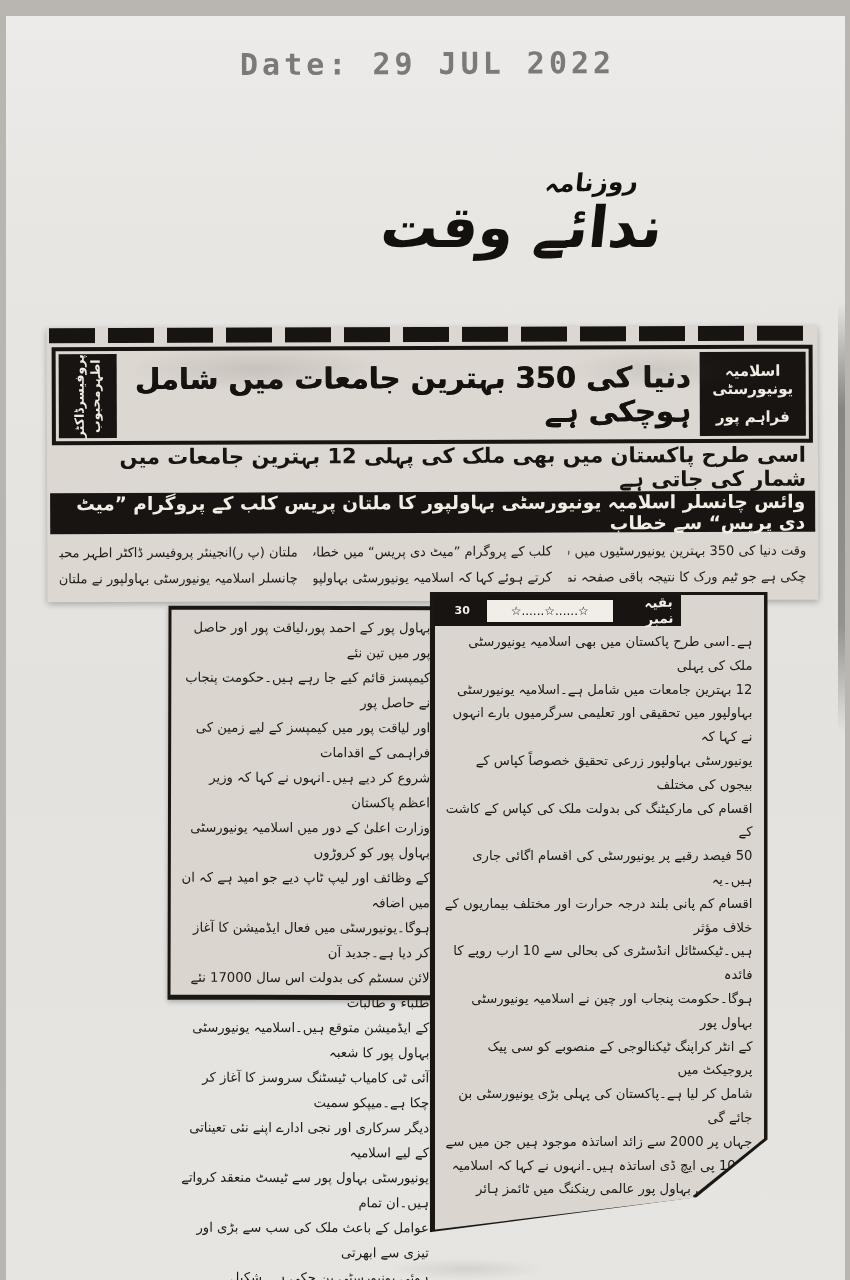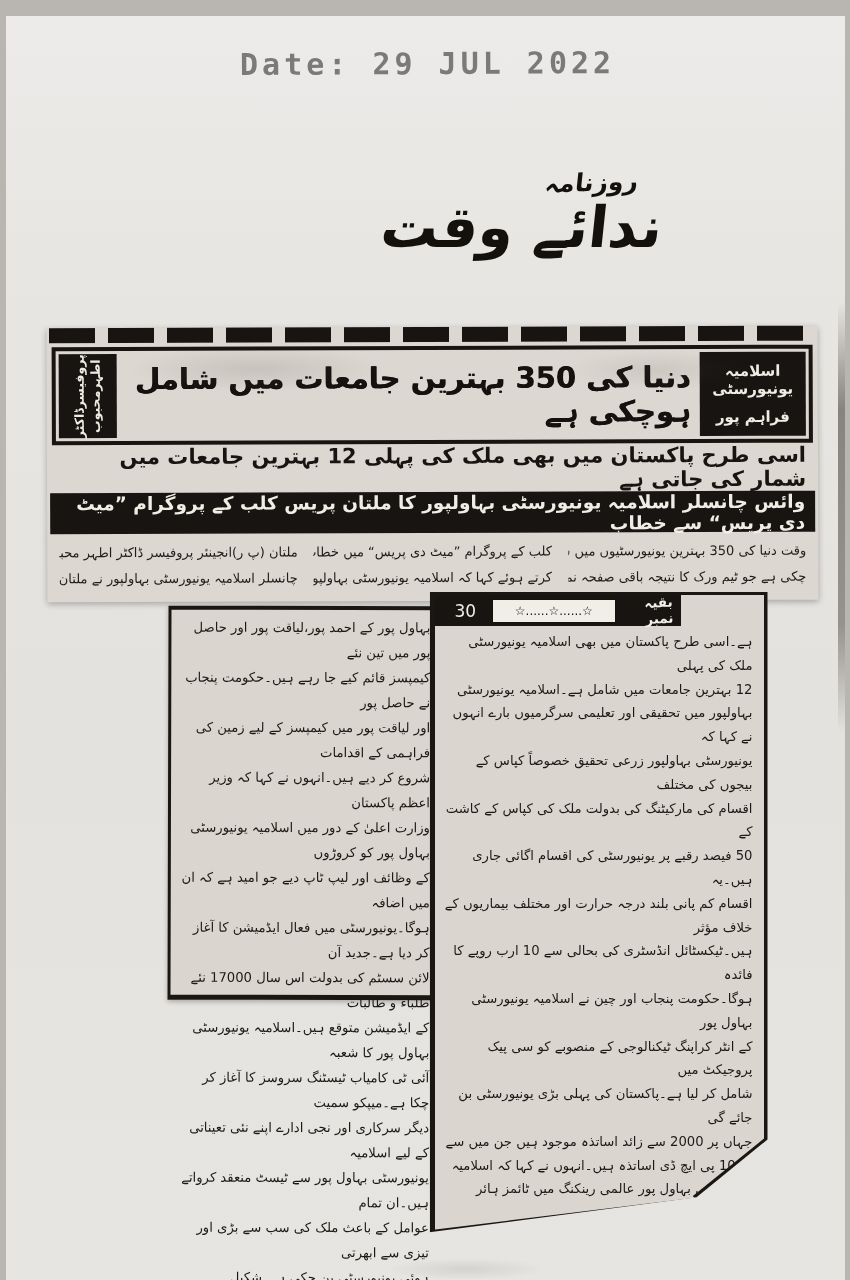--- a/index.html
+++ b/index.html
@@ -56,21 +56,21 @@
         filter:drop-shadow(0 2px 3px rgba(0,0,0,.25));}
   .bT{position:absolute;left:0;top:0;right:0;height:3px;background:#1a1713;}
   .bL{position:absolute;left:0;top:0;bottom:0;width:5px;background:#1a1713;}
   .bR{position:absolute;right:0;top:0;height:85%;width:4px;background:#1a1713;}
   .bB1{position:absolute;left:2px;bottom:1px;width:272px;height:5px;background:#1a1713;
         transform:rotate(-7deg);transform-origin:left bottom;}
   .bB2{position:absolute;left:266px;bottom:36px;width:96px;height:5px;background:#1a1713;
         transform:rotate(-39deg);transform-origin:left bottom;}
   .strip{position:absolute;left:5px;top:3px;width:246px;height:31px;background:#171411;
         display:flex;align-items:center;direction:ltr;}
-  .strip-number{margin-left:20px;color:#f2efe8;font-size:17px;font-weight:normal;
+  .strip-number{margin-left:20px;color:#f2efe8;font-size:11px;font-weight:bold;
         font-family:"DejaVu Sans",sans-serif;}
   .star-box{margin-left:16px;width:130px;height:22px;background:#f0eee7;
         border:1px solid #14110e;display:flex;align-items:center;justify-content:center;
         font-size:12px;color:#14110e;}
   .strip-label{margin-left:auto;margin-right:8px;color:#f2efe8;font-size:13.5px;
         font-weight:bold;direction:rtl;transform:rotate(-3deg);}
   .clipC .coltext{position:absolute;left:13px;right:15px;top:38px;font-size:13.2px;
         line-height:23.8px;}
   
   .smudge{position:absolute;pointer-events:none;}

